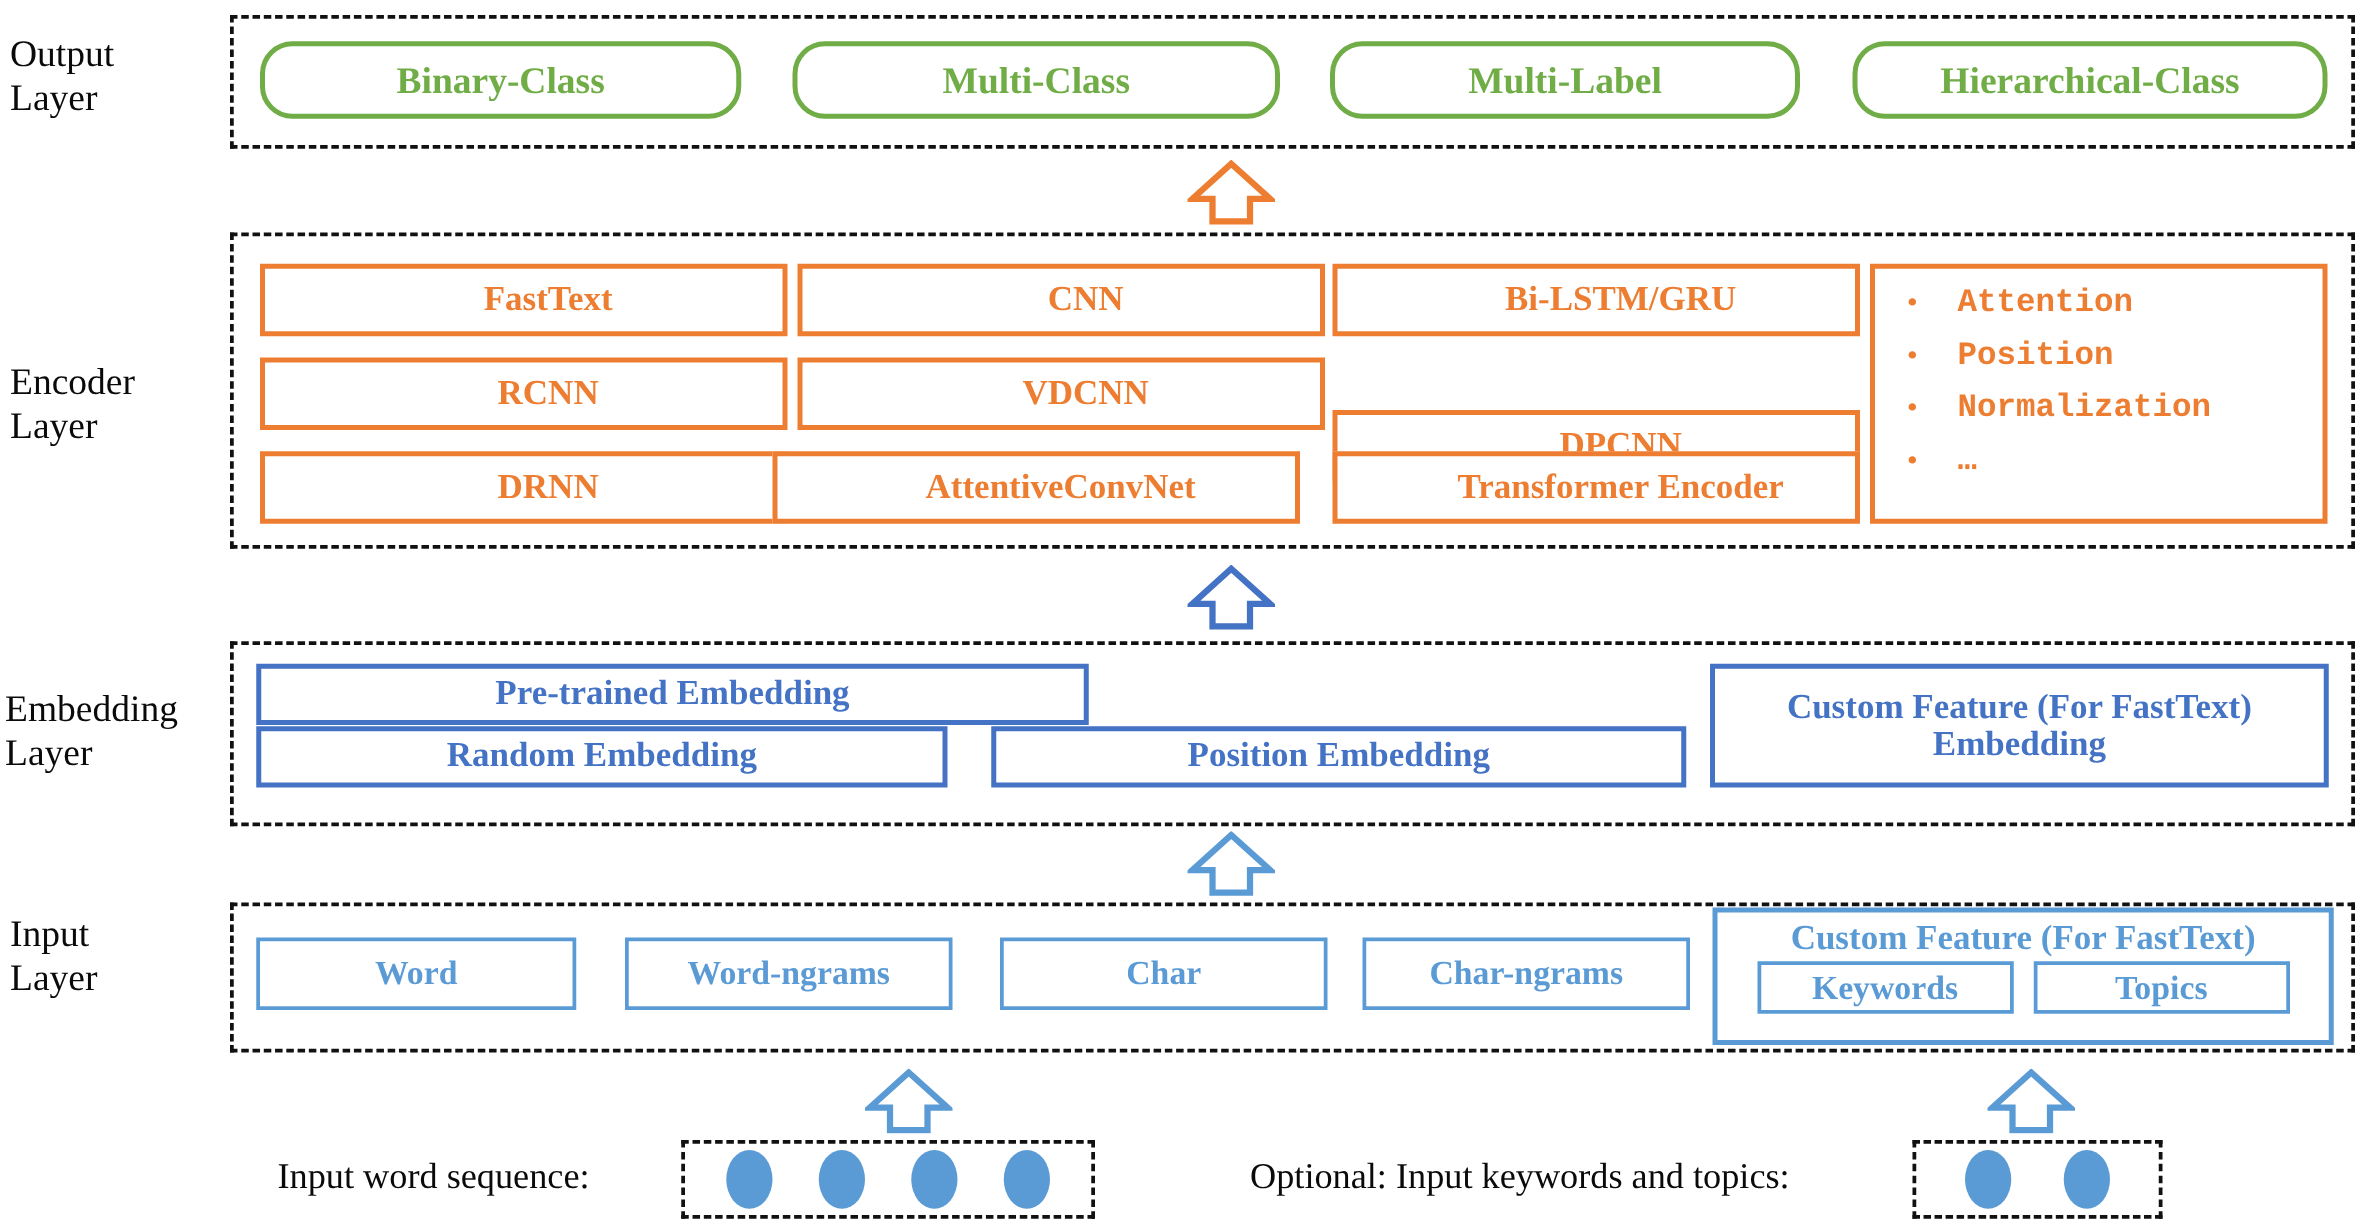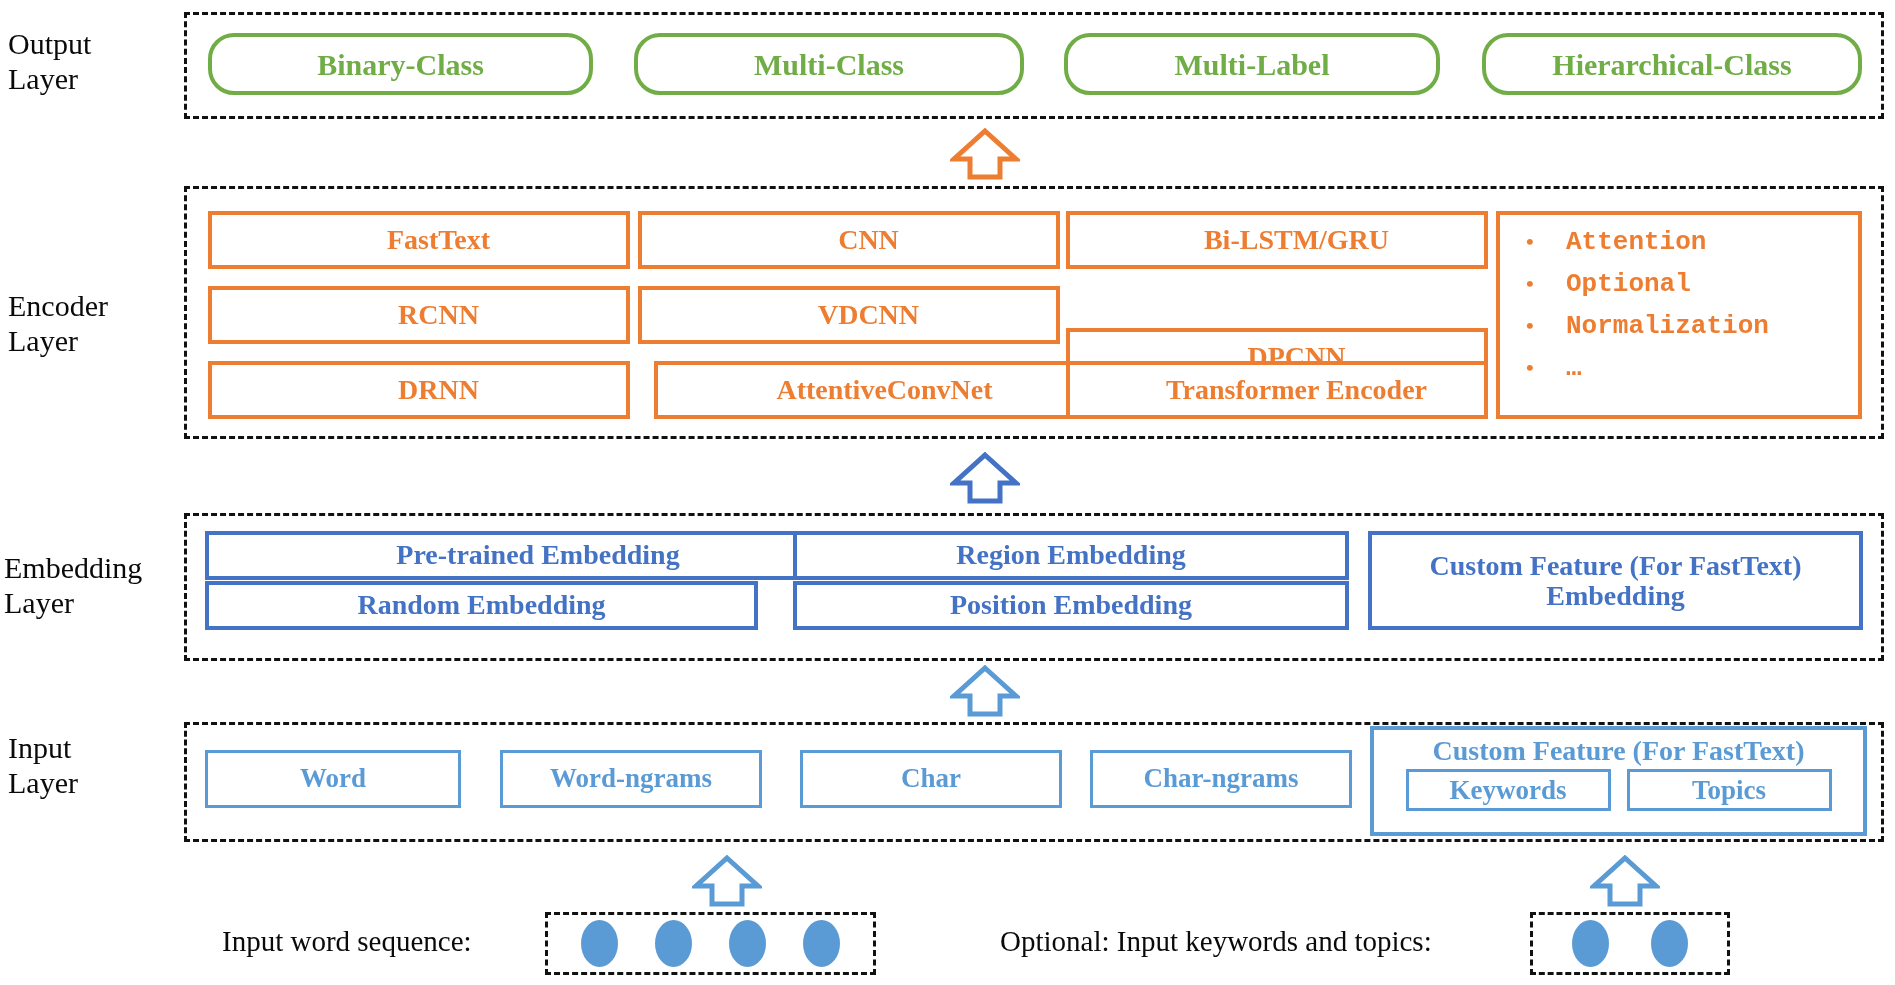--- a/index.html
+++ b/index.html
@@ -113,34 +113,34 @@
 Layer</div>
 
   <div class="dashed-group" style="left:184px;top:186px;width:1700px;height:253px;"></div>
 
   <div class="box box-orange t-enc" style="left:208px;top:211px;width:422px;height:58px;">FastText</div>
   <div class="box box-orange t-enc" style="left:208px;top:286px;width:422px;height:58px;">RCNN</div>
   <div class="box box-orange t-enc" style="left:208px;top:361px;width:422px;height:58px;">DRNN</div>
 
   <div class="box box-orange t-enc" style="left:638px;top:211px;width:422px;height:58px;">CNN</div>
   <div class="box box-orange t-enc" style="left:638px;top:286px;width:422px;height:58px;">VDCNN</div>
-  <div class="box box-orange t-enc" style="left:654px;top:361px;width:422px;height:58px;">AttentiveConvNet</div>
+  <div class="box box-orange t-enc" style="left:618px;top:361px;width:422px;height:58px;">AttentiveConvNet</div>
 
   <div class="box box-orange t-enc" style="left:1066px;top:211px;width:422px;height:58px;">Bi-LSTM/GRU</div>
   <div class="box box-orange t-enc" style="left:1066px;top:286px;width:422px;height:58px;margin-top:42px;">DPCNN</div>
   <div class="box box-orange t-enc" style="left:1066px;top:361px;width:422px;height:58px;">Transformer Encoder</div>
 
   <div class="bullet-box" style="left:1496px;top:211px;width:366px;height:208px;">
     <div class="bullet-row">
       <span class="bullet-dot">•</span>
       <span class="bullet-text">Attention</span>
     </div>
     <div class="bullet-row">
       <span class="bullet-dot">•</span>
-      <span class="bullet-text">Optional</span>
+      <span class="bullet-text">Position</span>
     </div>
     <div class="bullet-row">
       <span class="bullet-dot">•</span>
       <span class="bullet-text">Normalization</span>
     </div>
     <div class="bullet-row">
       <span class="bullet-dot">•</span>
       <span class="bullet-text">…</span>
     </div>
   </div>
@@ -152,21 +152,20 @@
   </div>
 
   <div class="layer-label" style="left:4px;top:550px;width:185px;">Embedding
 Layer</div>
 
   <div class="dashed-group" style="left:184px;top:513px;width:1700px;height:148px;"></div>
 
   <div class="box box-blue-dark t-emb" style="left:205px;top:531px;width:666px;height:49px;">Pre-trained Embedding</div>
   <div class="box box-blue-dark t-emb" style="left:205px;top:581px;width:553px;height:49px;">Random Embedding</div>
 
-  <div class="box box-blue-dark t-emb" style="left:793px;top:531px;width:556px;height:49px;">Region Embedding</div>
   <div class="box box-blue-dark t-emb" style="left:793px;top:581px;width:556px;height:49px;">Position Embedding</div>
 
   <div class="cf-wrap box-blue-dark" style="left:1368px;top:531px;width:495px;height:99px;justify-content:center;border-width:4px;">
     <div class="cf-title t-emb" style="font-size:28px;">Custom Feature (For FastText)</div>
     <div class="cf-title t-emb" style="font-size:28px;">Embedding</div>
   </div>
 
   <div class="arrow" style="left:950px;top:665px;width:70px;height:52px;">
     <svg width="70" height="52" viewBox="0 0 70 52">
       <polygon points="35,3 66,31 50,31 50,49 20,49 20,31 4,31" fill="#ffffff" stroke="#5B9BD5" stroke-width="5" stroke-linejoin="miter"></polygon>

